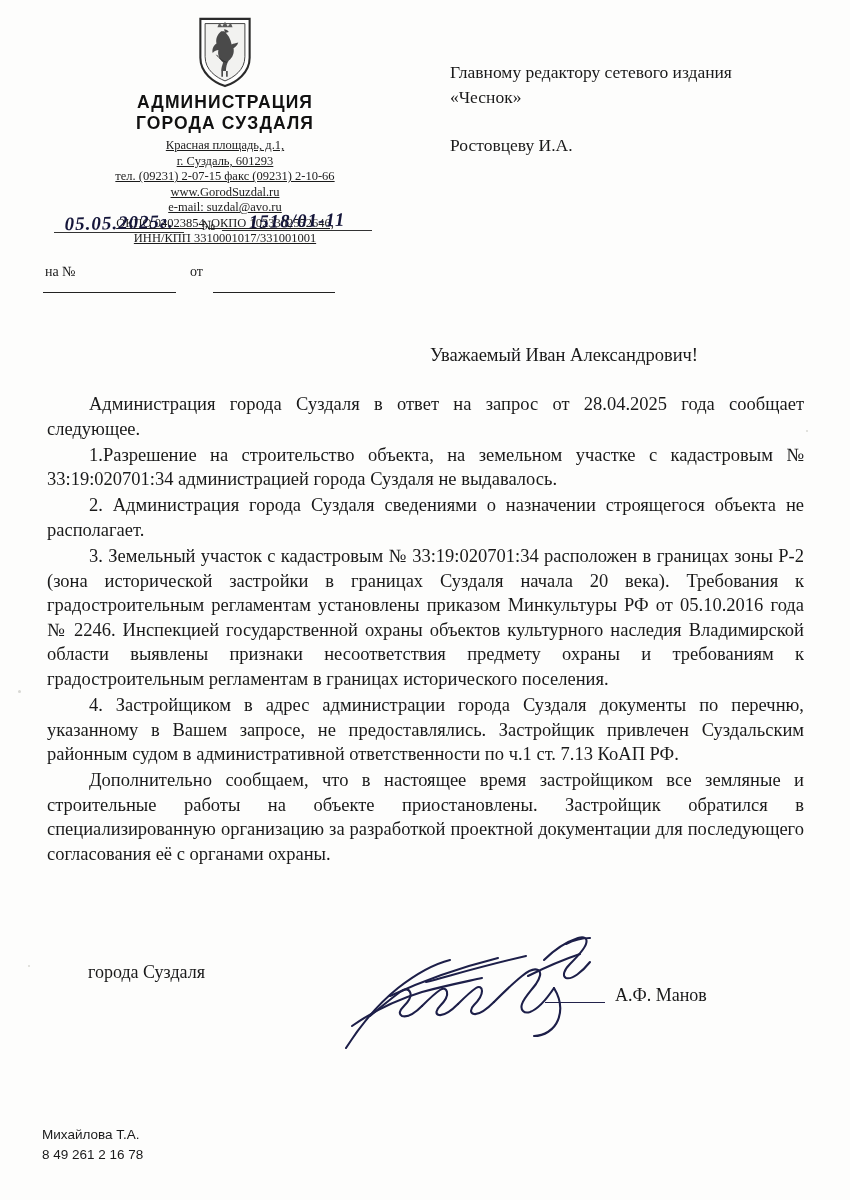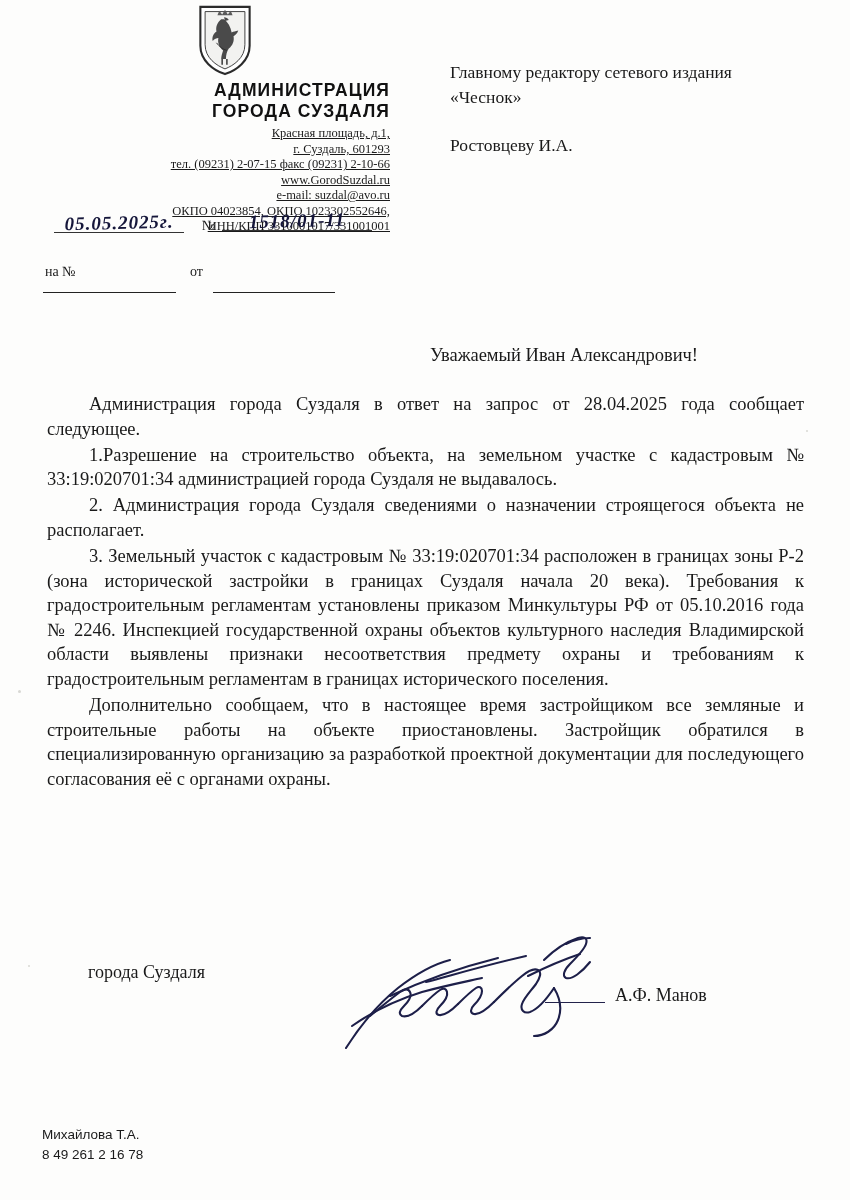--- a/index.html
+++ b/index.html
@@ -20,23 +20,23 @@
     left: 0; top: 0;
     width: 850px;
     height: 1200px;
     background: #fdfdfc;
   }
 
   
   .letterhead {
     position: absolute;
     left: 60px;
-    top: 4px;
+    top: 16px;
     width: 330px;
-    text-align: right;
+    text-align: center;
   }
   .coat {
     width: 58px;
     height: 72px;
     margin: 0 auto 4px auto;
     display: block;
   }
   .org-name {
     font-family: "Liberation Sans", sans-serif;
     font-weight: bold;
@@ -271,20 +271,21 @@
     <div class="who">Ростовцеву И.А.</div>
   </div>
 
   <div class="salutation">Уважаемый Иван Александрович!</div>
 
   <div class="body">
     <p>Администрация города Суздаля в ответ на запрос от 28.04.2025 года сообщает следующее.</p>
     <p>1.Разрешение на строительство объекта, на земельном участке с кадастровым № 33:19:020701:34 администрацией города Суздаля не выдавалось.</p>
     <p>2. Администрация города Суздаля сведениями о назначении строящегося объекта не располагает.</p>
     <p>3. Земельный участок с кадастровым № 33:19:020701:34 расположен в границах зоны Р-2 (зона исторической застройки в границах Суздаля начала 20 века). Требования к градостроительным регламентам установлены приказом Минкультуры РФ от 05.10.2016 года № 2246. Инспекцией государственной охраны объектов культурного наследия Владимирской области выявлены признаки несоответствия предмету охраны и требованиям к градостроительным регламентам в границах исторического поселения.</p>
+    <p>4. Застройщиком в адрес администрации города Суздаля документы по перечню, указанному в Вашем запросе, не предоставлялись. Застройщик привлечен Суздальским районным судом в административной ответственности по ч.1 ст. 7.13 КоАП РФ.</p>
     <p>Дополнительно сообщаем, что в настоящее время застройщиком все земляные и строительные работы на объекте приостановлены. Застройщик обратился в специализированную организацию за разработкой проектной документации для последующего согласования её с органами охраны.</p>
   </div>
 
   <div class="sign-left">
     <div class="l2">города Суздаля</div>
   </div>
 
   <svg class="signature-svg" viewBox="0 0 300 135">
     <g fill="none" stroke="#1d1f49" stroke-width="2.1" stroke-linecap="round" stroke-linejoin="round">
       <path d="M16 118 C30 96 48 74 68 58 C86 44 104 34 120 30"></path>

